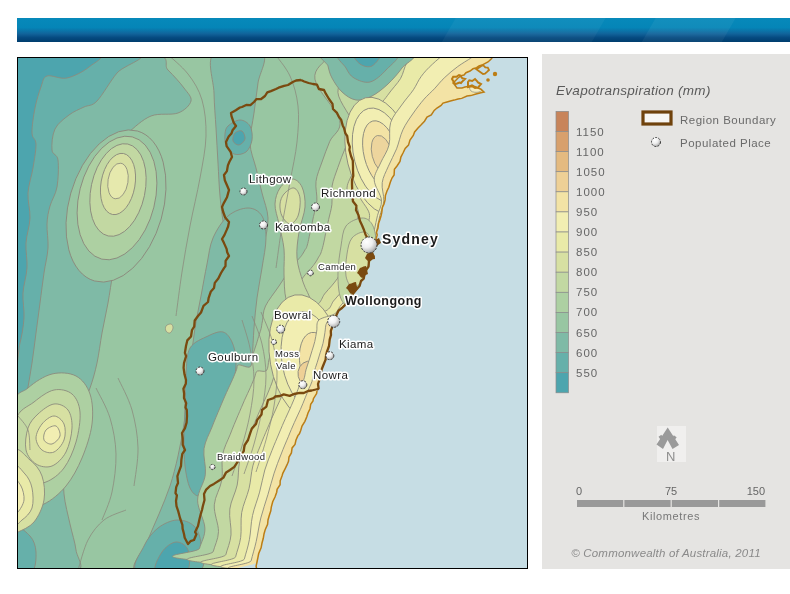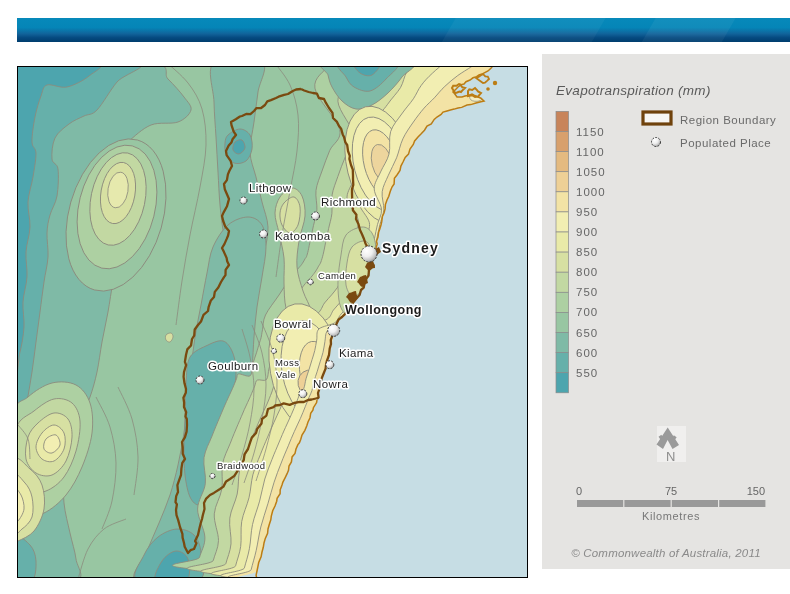--- a/index.html
+++ b/index.html
@@ -1,20 +1,20 @@
 <!DOCTYPE html>
 <html><head><meta charset="utf-8">
 <style>
 html,body{margin:0;padding:0;background:#fff;}
 body{width:790px;height:594px;position:relative;font-family:"Liberation Sans",sans-serif;overflow:hidden;}
 #banner{position:absolute;left:17px;top:18px;width:773px;height:24px;
  background:linear-gradient(to bottom,#0789ba 0%,#0585b7 40%,#11639a 66%,#054a80 82%,#013f70 97%);overflow:hidden;}
 #banner .s1{position:absolute;left:430px;top:-10px;width:150px;height:50px;background:rgba(255,255,255,0.045);transform:skewX(-30deg);}
 #banner .s2{position:absolute;left:630px;top:-10px;width:80px;height:50px;background:rgba(255,255,255,0.05);transform:skewX(-30deg);}
-#map{position:absolute;left:17px;top:57px;width:509px;height:510px;border:1px solid #000;margin-top:9px;}
+#map{position:absolute;left:17px;top:57px;width:509px;height:510px;border:1px solid #000;}
 #legend{position:absolute;left:542px;top:54px;width:248px;height:515px;}
 </style></head>
 <body>
 <div id="banner">
     <div class="s1"></div>
     <div class="s2"></div>
   </div>
 <div id="map">
     <svg width="509" height="510" viewBox="0 0 509 510" style="display:block">
       <rect x="0" y="0" width="509" height="510" fill="#98c6a2"></rect>

